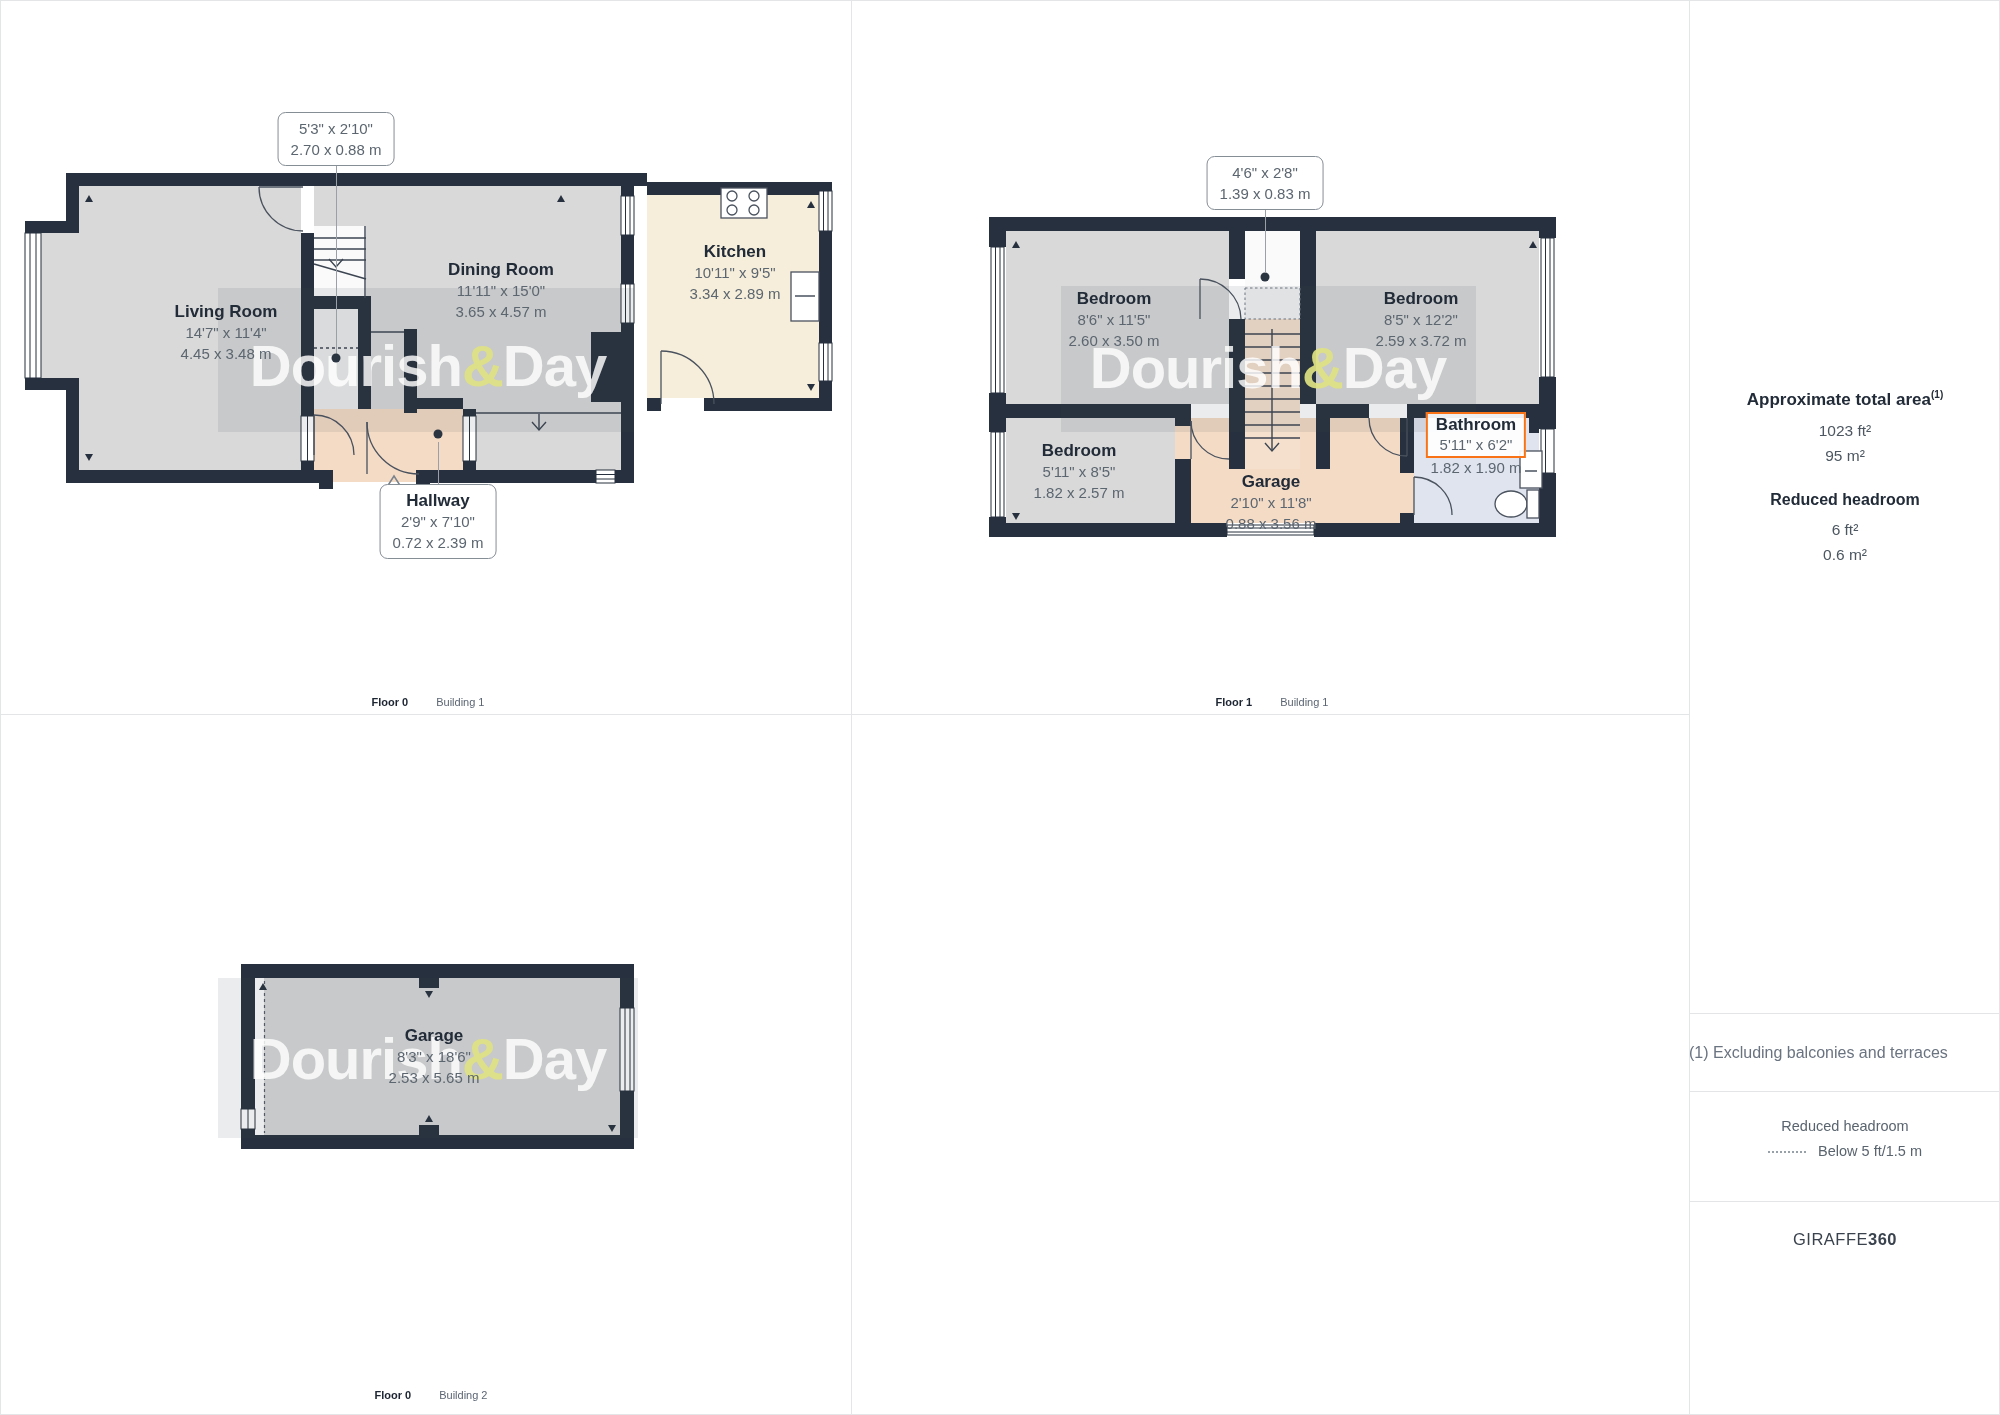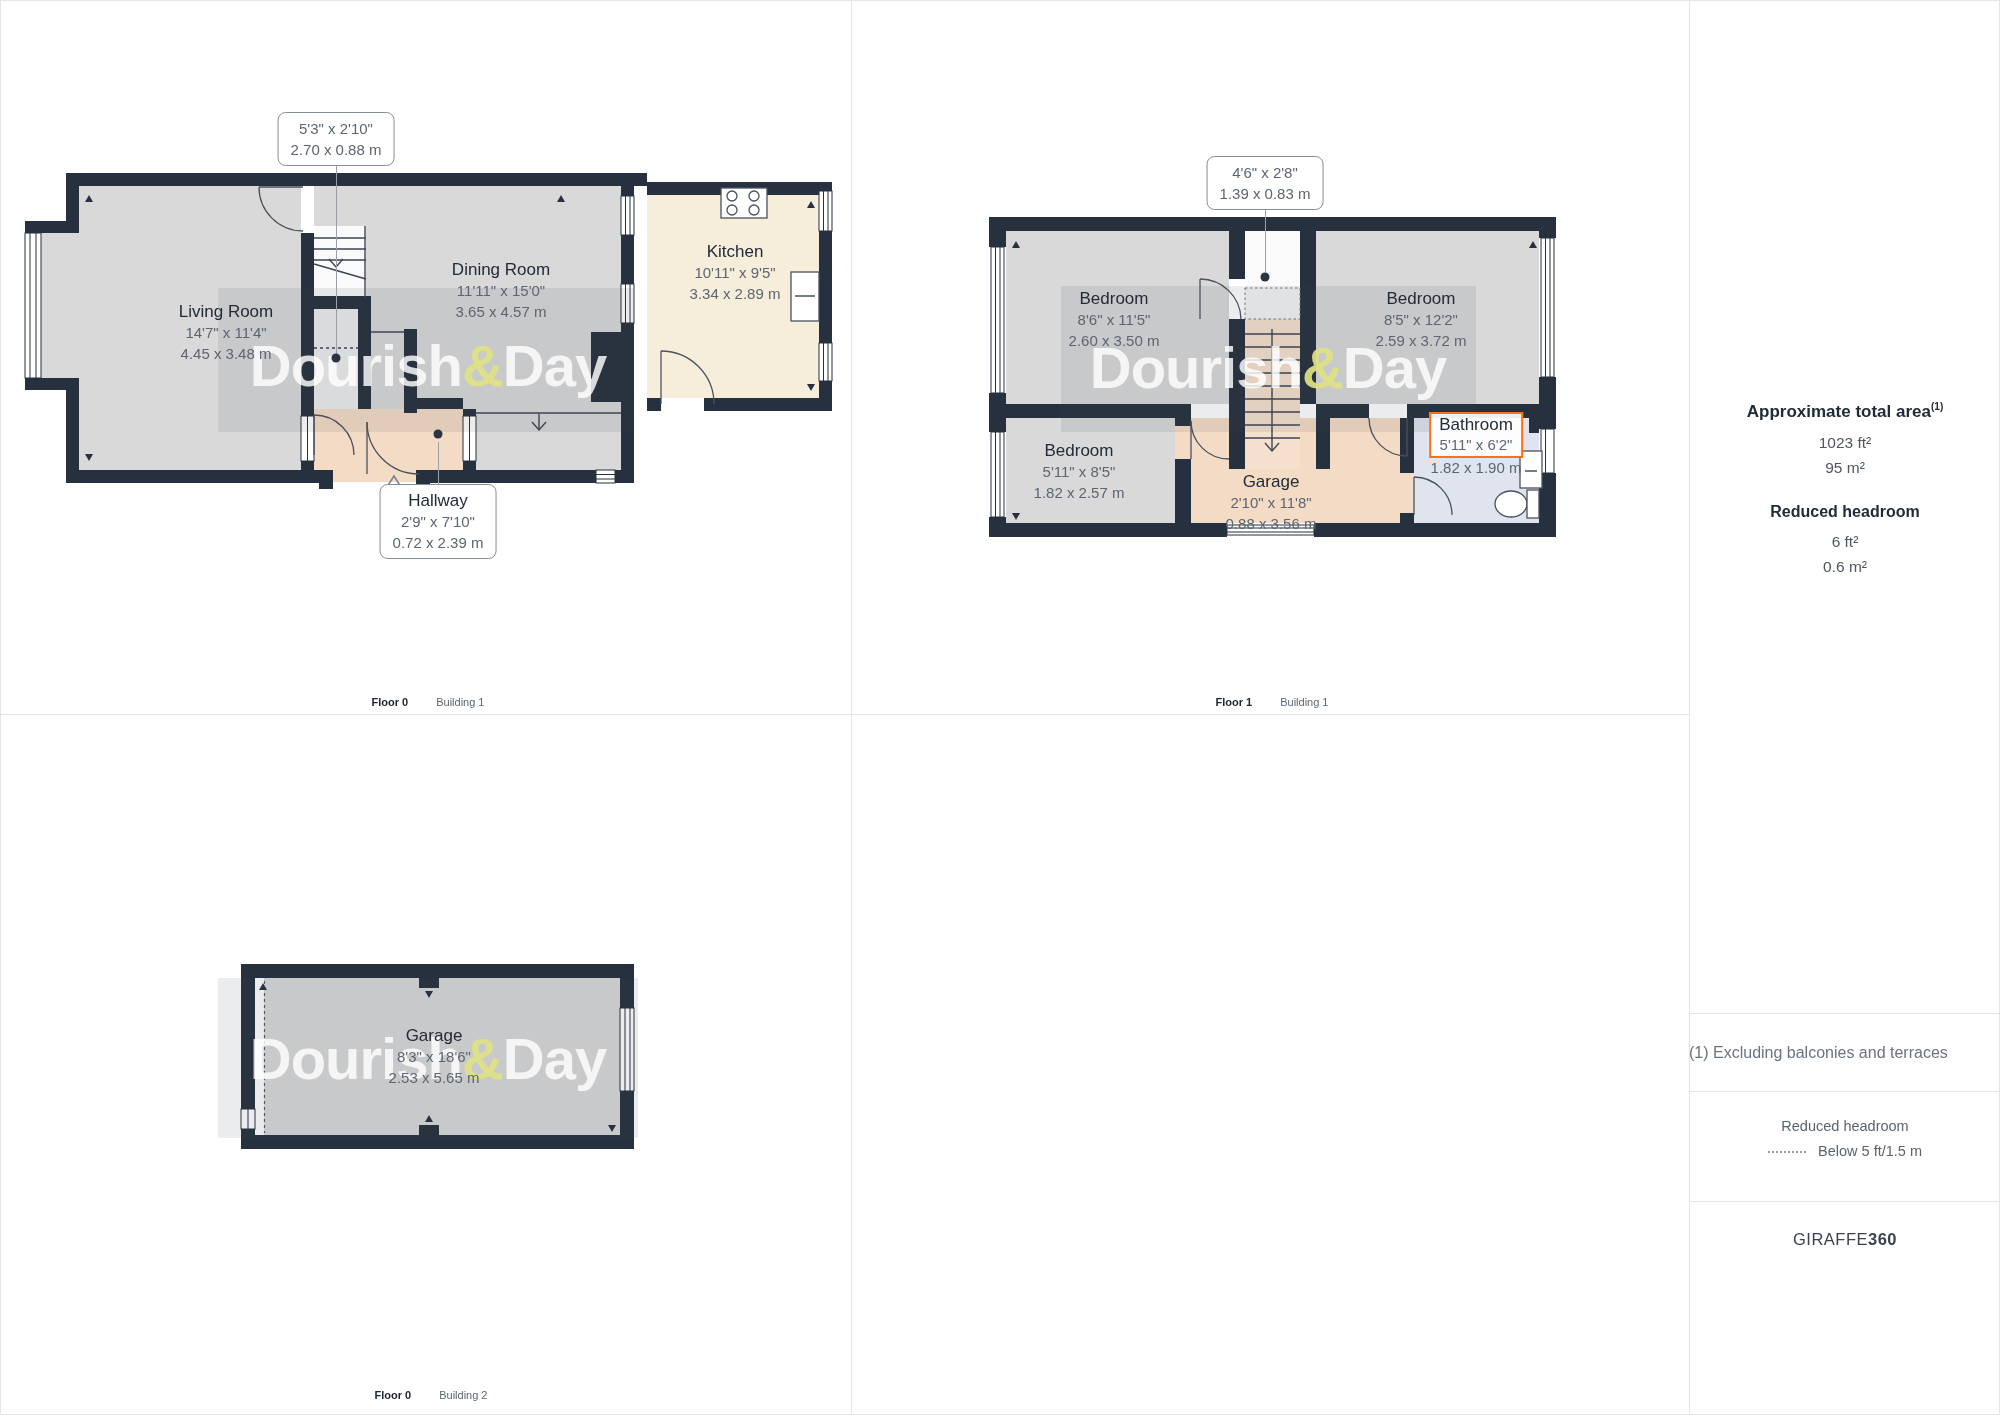--- a/index.html
+++ b/index.html
@@ -6,36 +6,36 @@
   body{font-family:"Liberation Sans", sans-serif; -webkit-font-smoothing:antialiased;}
   .frame{position:relative;width:2000px;height:1415px;background:#fff;border:1px solid #e3e5e7;box-sizing:border-box;overflow:hidden;}
   .panel-svg{position:absolute;}
   .divider{position:absolute;background:#e3e5e7;}
   
   .wm-band{position:absolute;background:rgba(55,65,75,0.10);}
   .watermark{position:absolute;transform:translate(-50%,-50%);font-size:58px;font-weight:700;letter-spacing:-1px;color:rgba(255,255,255,0.82);white-space:nowrap;}
   .watermark .amp{color:rgba(222,226,130,0.92);}
   
   .room-label{position:absolute;transform:translate(-50%,-50%);text-align:center;line-height:21px;white-space:nowrap;}
-  .rname{font-weight:400;font-size:17px;color:#222b38;}
+  .rname{font-weight:700;font-size:17px;color:#222b38;}
   .rdim{font-size:15px;color:#5c6670;}
   
   .callout{position:absolute;transform:translateX(-50%);background:#fff;border:1.5px solid #858d95;border-radius:8px;padding:5px 12px;text-align:center;line-height:21px;white-space:nowrap;z-index:6;}
   .leader{position:absolute;width:1px;background:#9aa0a6;z-index:5;}
   .leader-dot{position:absolute;width:9px;height:9px;border-radius:50%;background:#2b3441;transform:translate(-50%,-50%);z-index:5;}
   
   .bath-label{position:absolute;transform:translateX(-50%);text-align:center;line-height:20px;white-space:nowrap;z-index:4;}
   .bathbox{background:rgba(255,255,255,0.92);border:2px solid #f97316;padding:1px 8px;}
   
   .floor-label{position:absolute;transform:translateX(-50%);display:flex;gap:28px;font-size:11px;white-space:nowrap;margin-top:7px;}
   .fl{font-weight:700;color:#1c2531;}
   .bl{color:#5b6573;}
   
   .sidebar{position:absolute;left:1688px;top:0;width:312px;height:1415px;}
-  .sb-area{position:absolute;top:400px;left:0;width:100%;text-align:center;}
+  .sb-area{position:absolute;top:388px;left:0;width:100%;text-align:center;}
   .sb-h{font-size:17px;font-weight:700;color:#222b38;margin-bottom:12px;}
   .sb-h sup{font-size:10px;}
   .sb-h2{font-size:16px;font-weight:700;color:#222b38;margin:26px 0 12px 0;}
   .sb-v{font-size:15.5px;color:#4d5761;margin:7px 0;}
   .sb-note{position:absolute;top:1013px;left:0;width:100%;height:77px;display:flex;align-items:center;font-size:16px;color:#6a7380;}
   .sb-legend{position:absolute;top:1091px;left:0;width:100%;height:109px;text-align:center;}
   .lg-t{margin-top:26px;font-size:14.5px;color:#5a646f;}
   .lg-row{margin-top:9px;font-size:14.5px;color:#5a646f;}
   .dots{display:inline-block;width:38px;border-top:2px dotted #98a0a8;margin-right:12px;vertical-align:middle;}
   .sb-disc{position:absolute;top:1201px;left:0;width:100%;text-align:center;}

